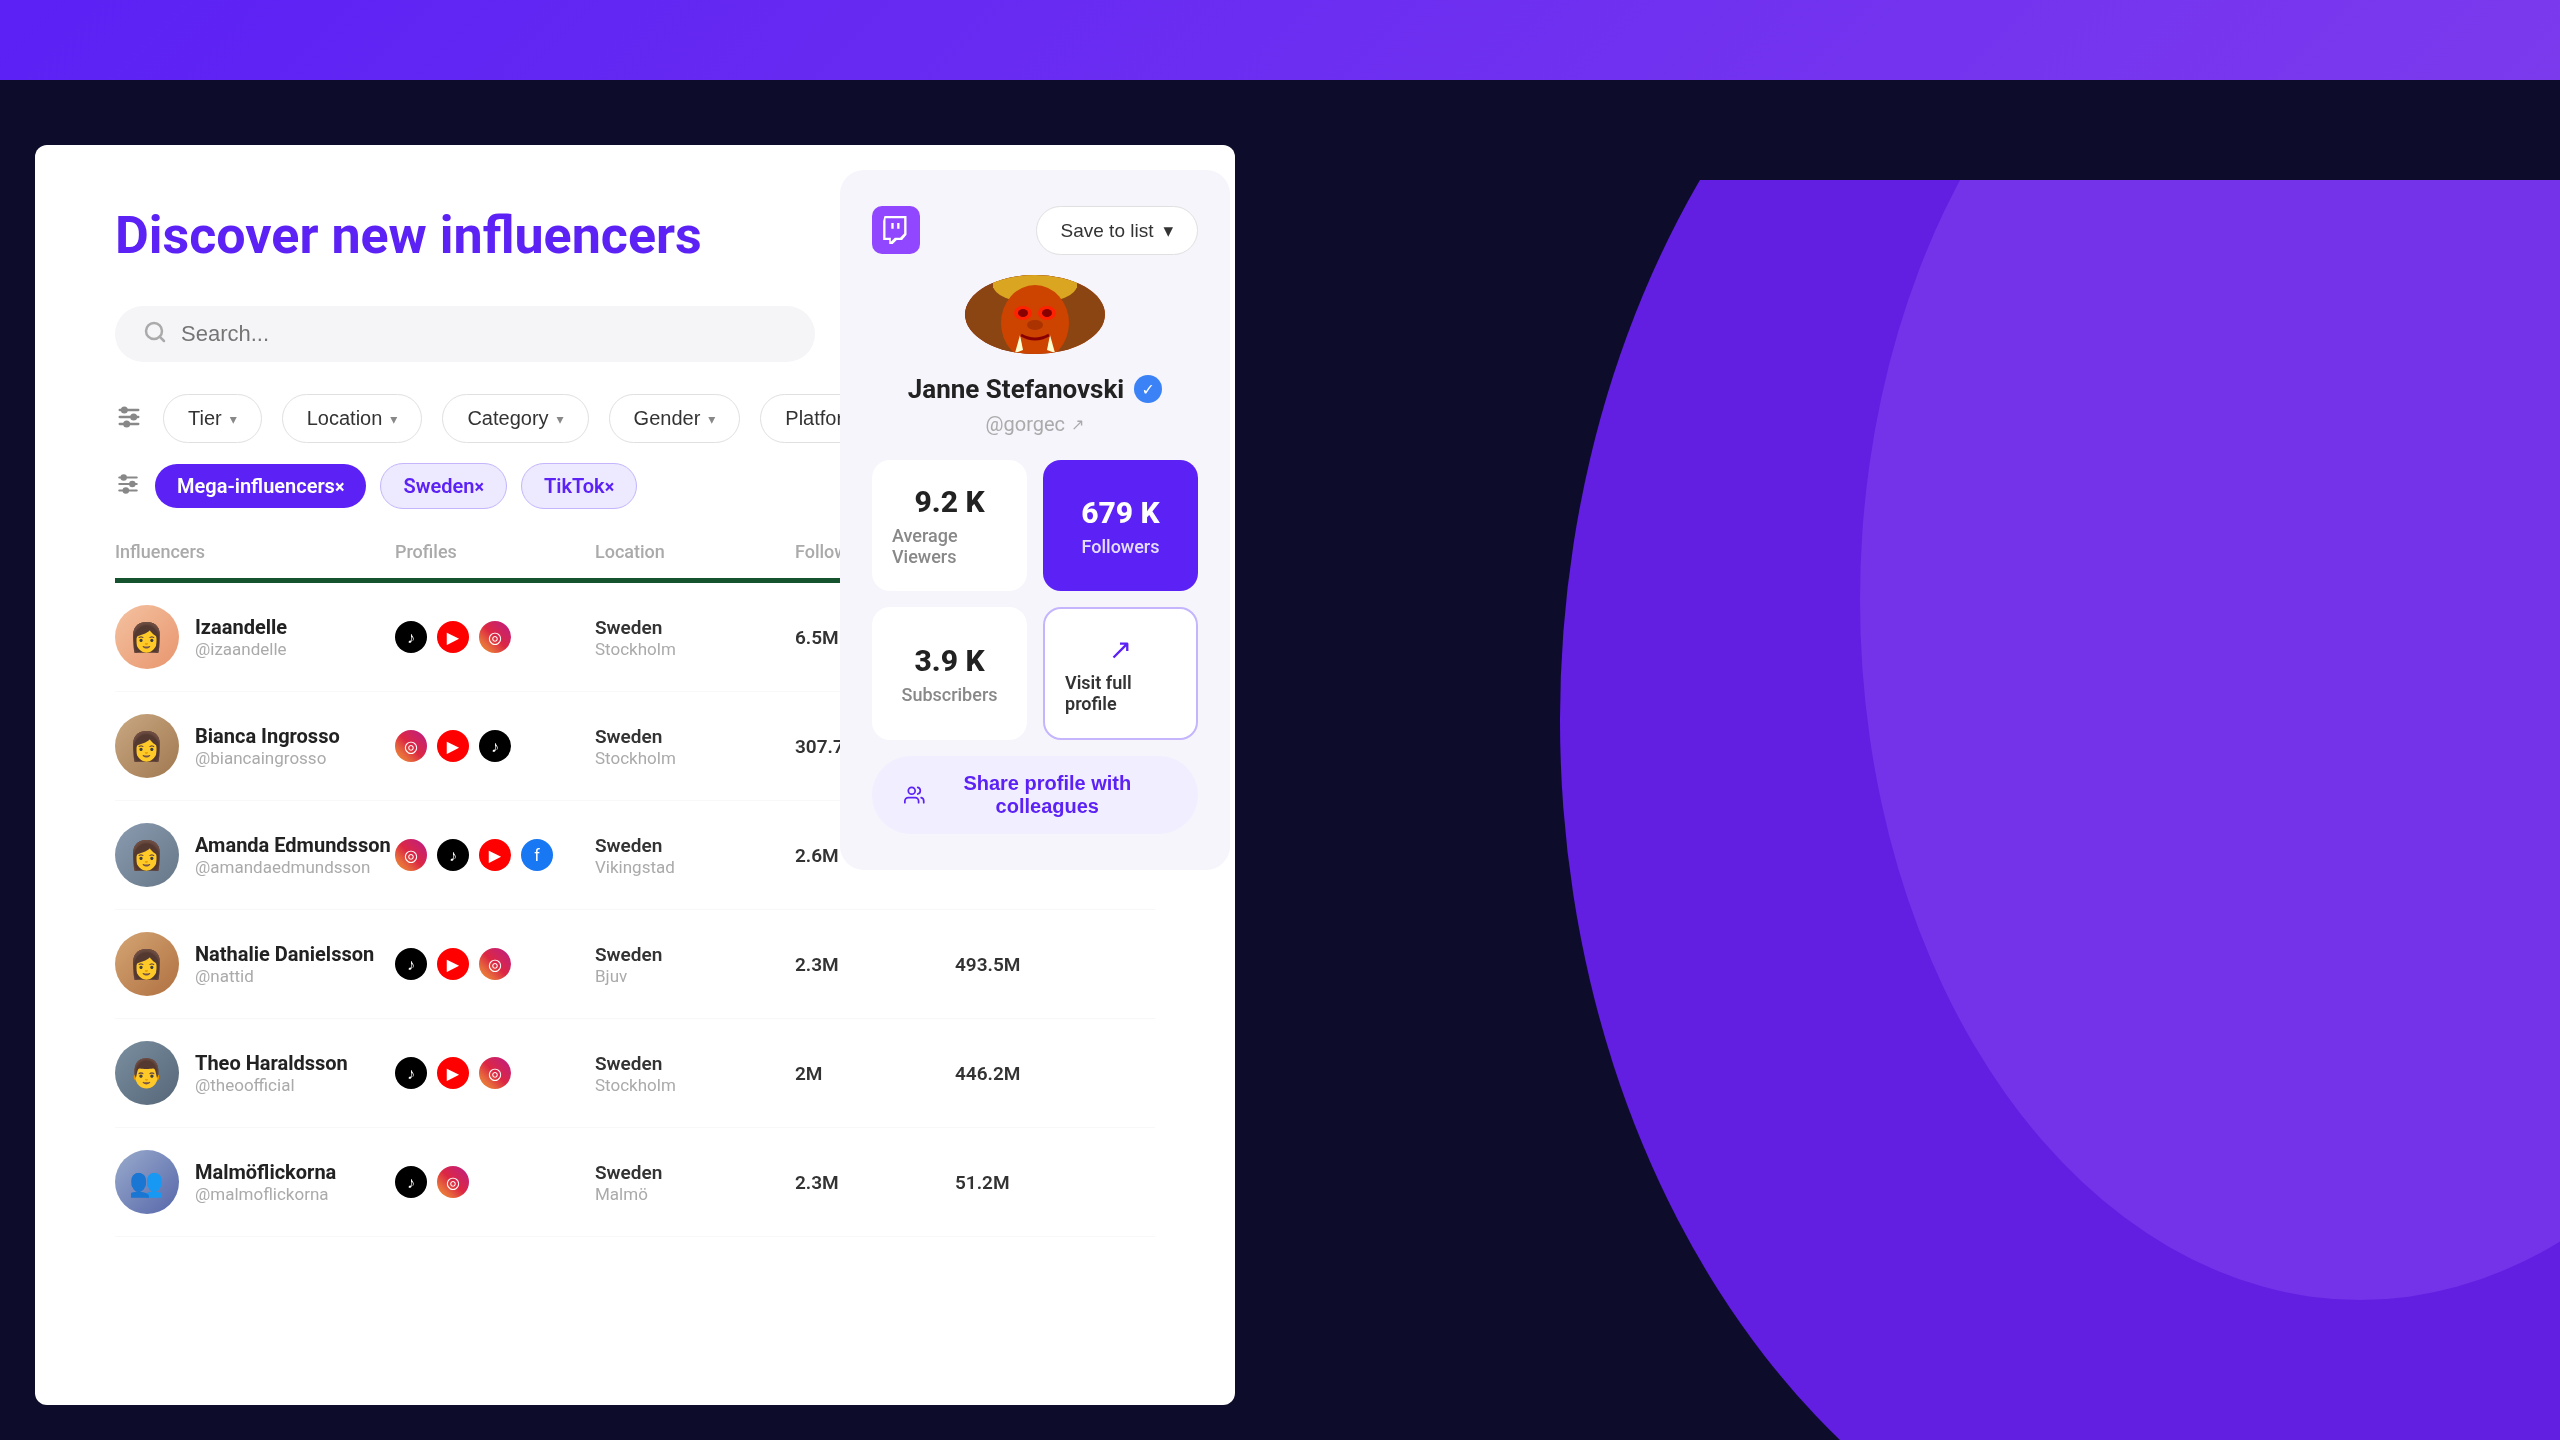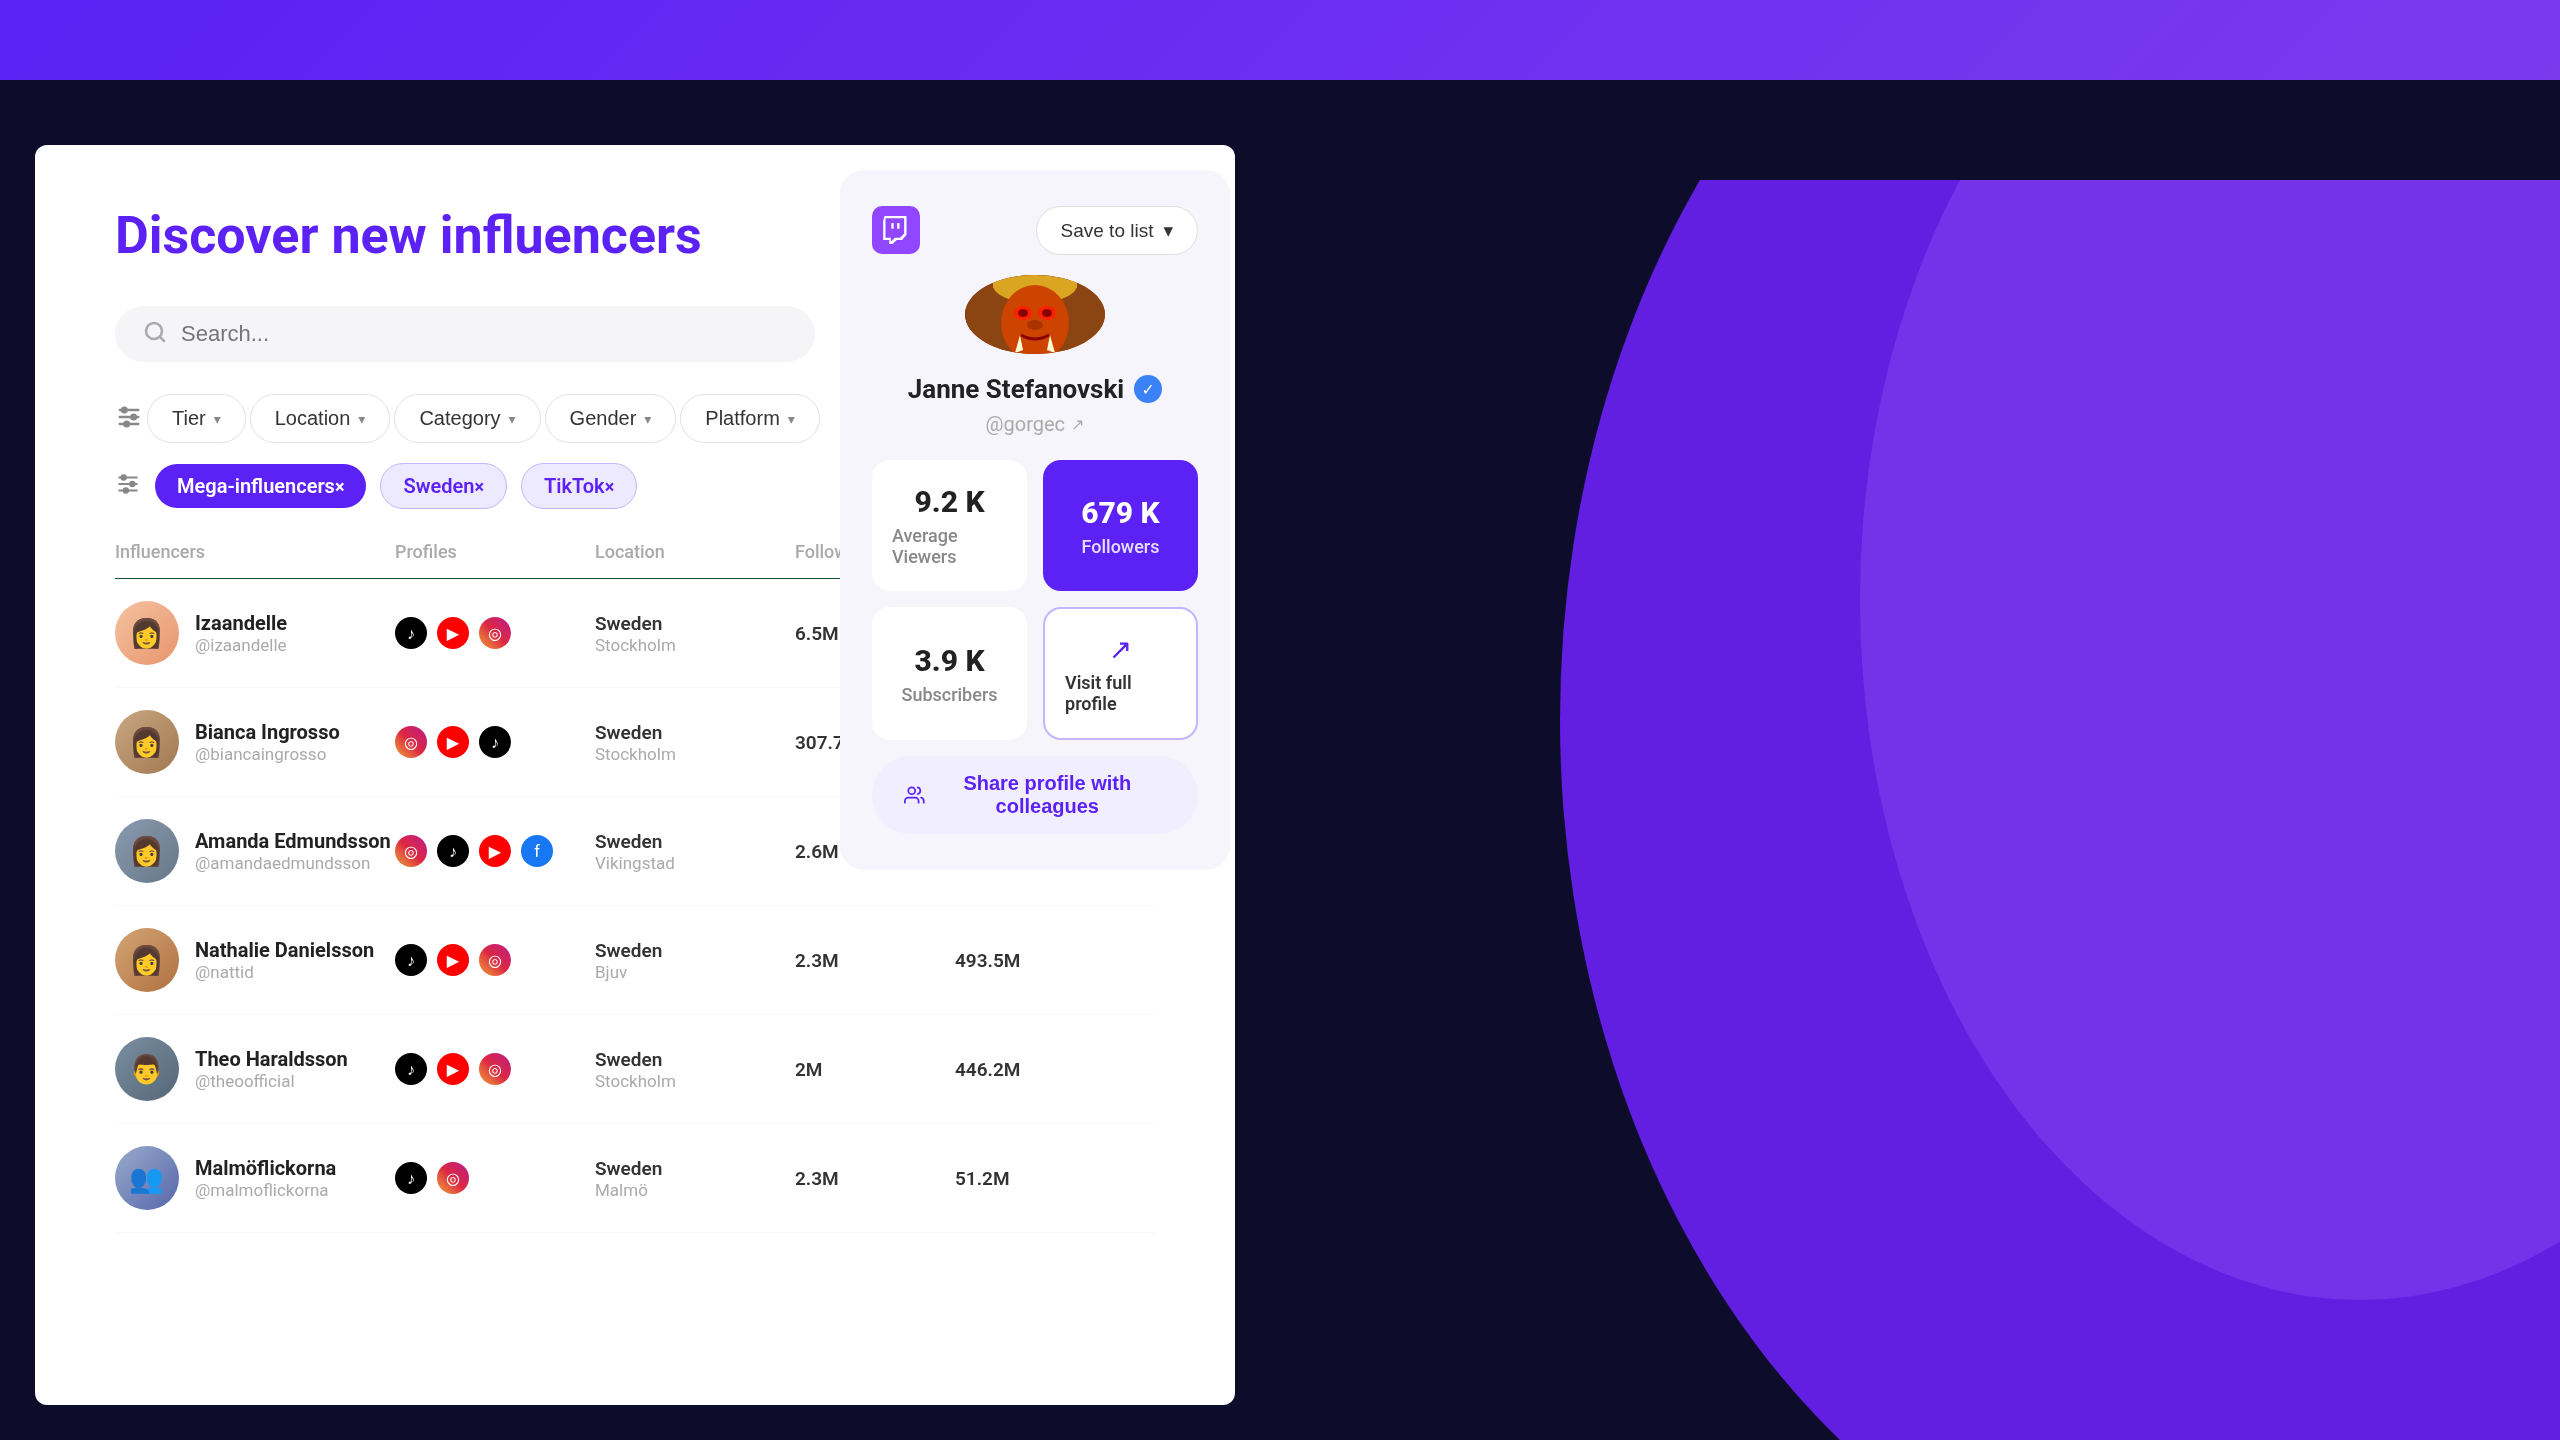--- a/index.html
+++ b/index.html
@@ -75,21 +75,21 @@
       background: transparent;
       font-size: 22px;
       color: #aaa;
       outline: none;
       width: 100%;
     }
 
     .filter-row {
       display: flex;
       align-items: center;
-      gap: 4px;
+      gap: 20px;
       margin-bottom: 20px;
     }
 
     .filter-icon {
       color: #888;
     }
 
     .filter-btn {
       display: flex;
       align-items: center;
@@ -144,21 +144,21 @@
     }
 
     .table-container {
       overflow: hidden;
     }
 
     .table-header {
       display: grid;
       grid-template-columns: 280px 200px 200px 160px 140px;
       padding: 0 0 16px 0;
-      border-bottom: 1px solid #14532d;
+      border-bottom: 5px solid #14532d;
     }
 
     .table-header-cell {
       font-size: 18px;
       color: #aaa;
       font-weight: 500;
     }
 
     .table-row {
       display: grid;

